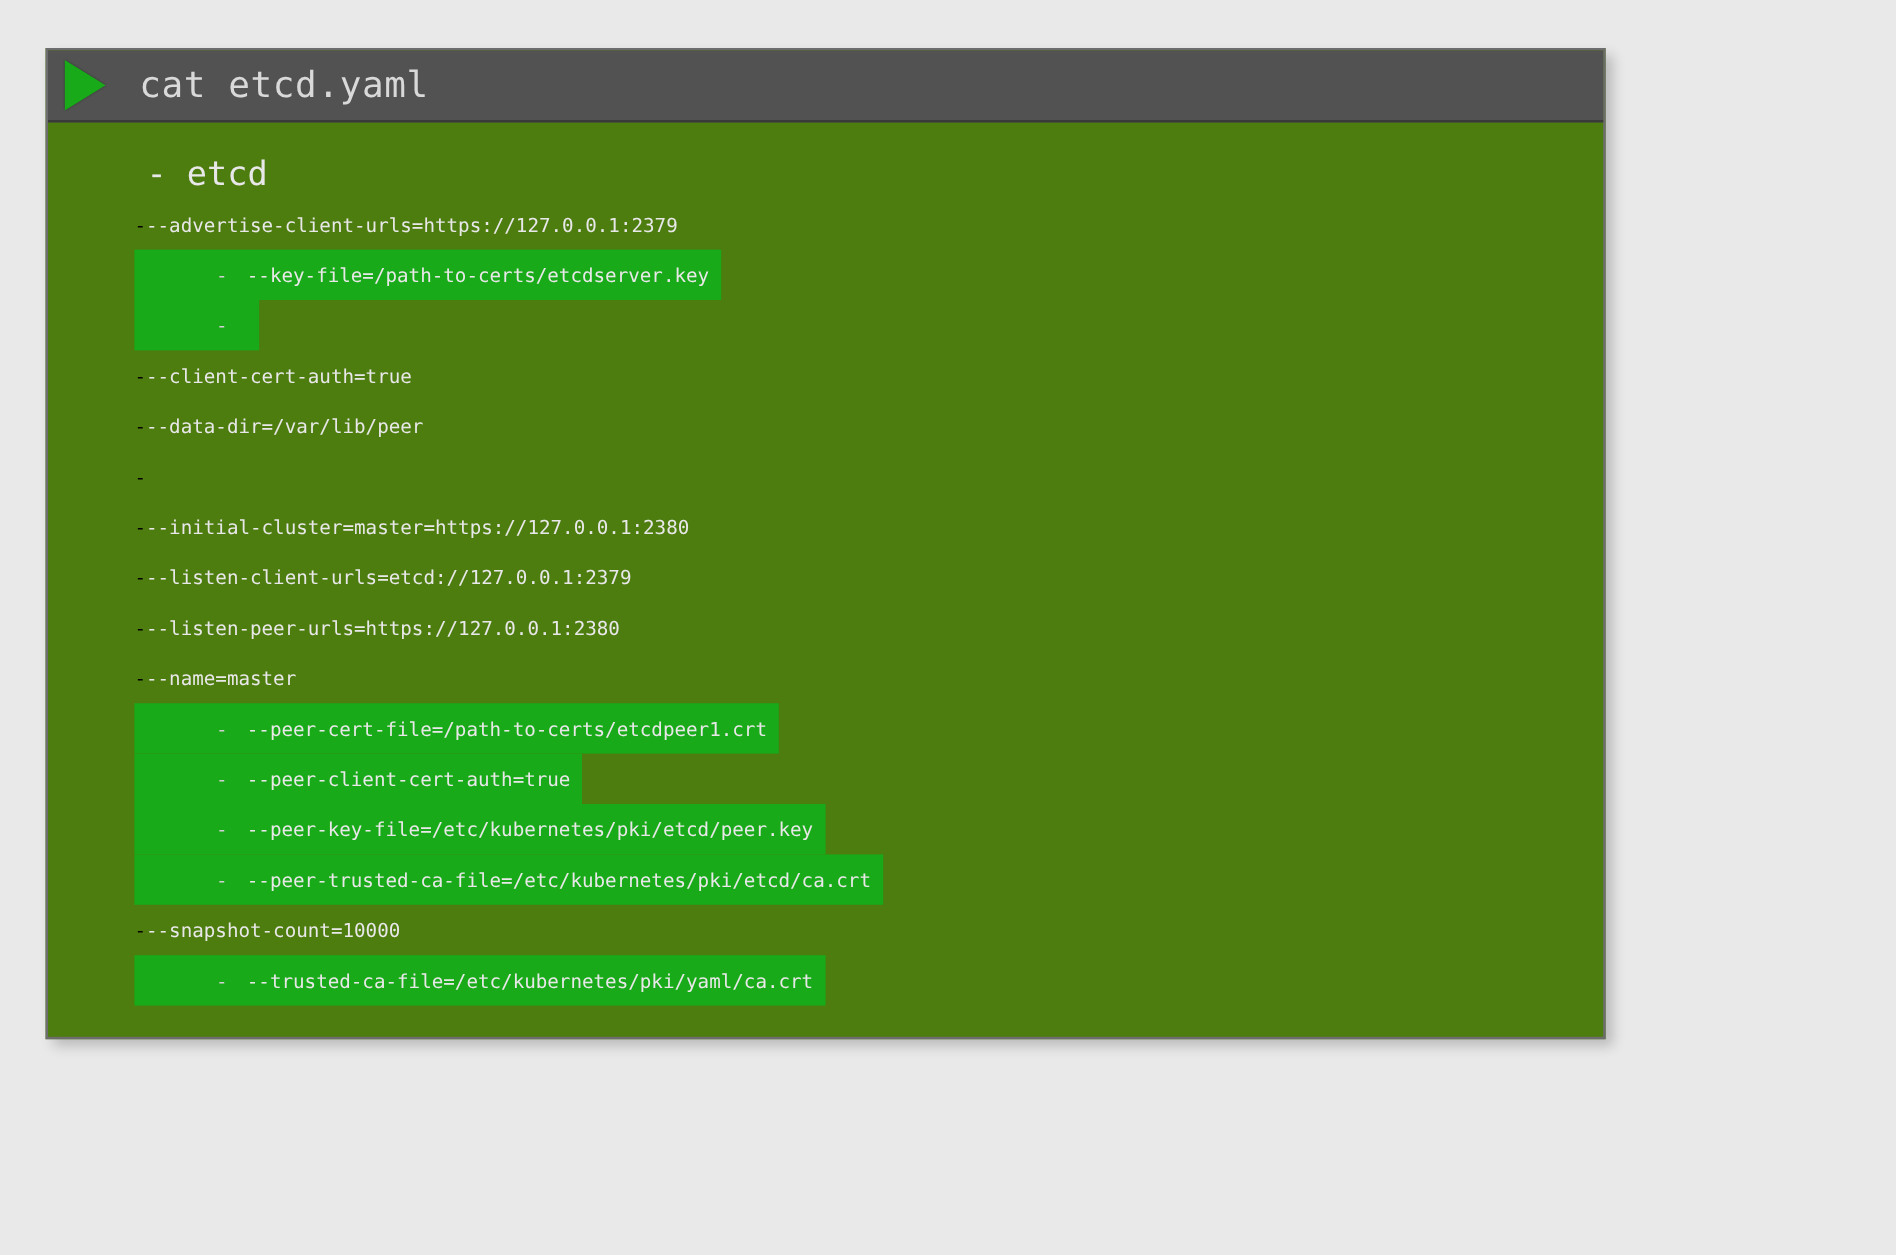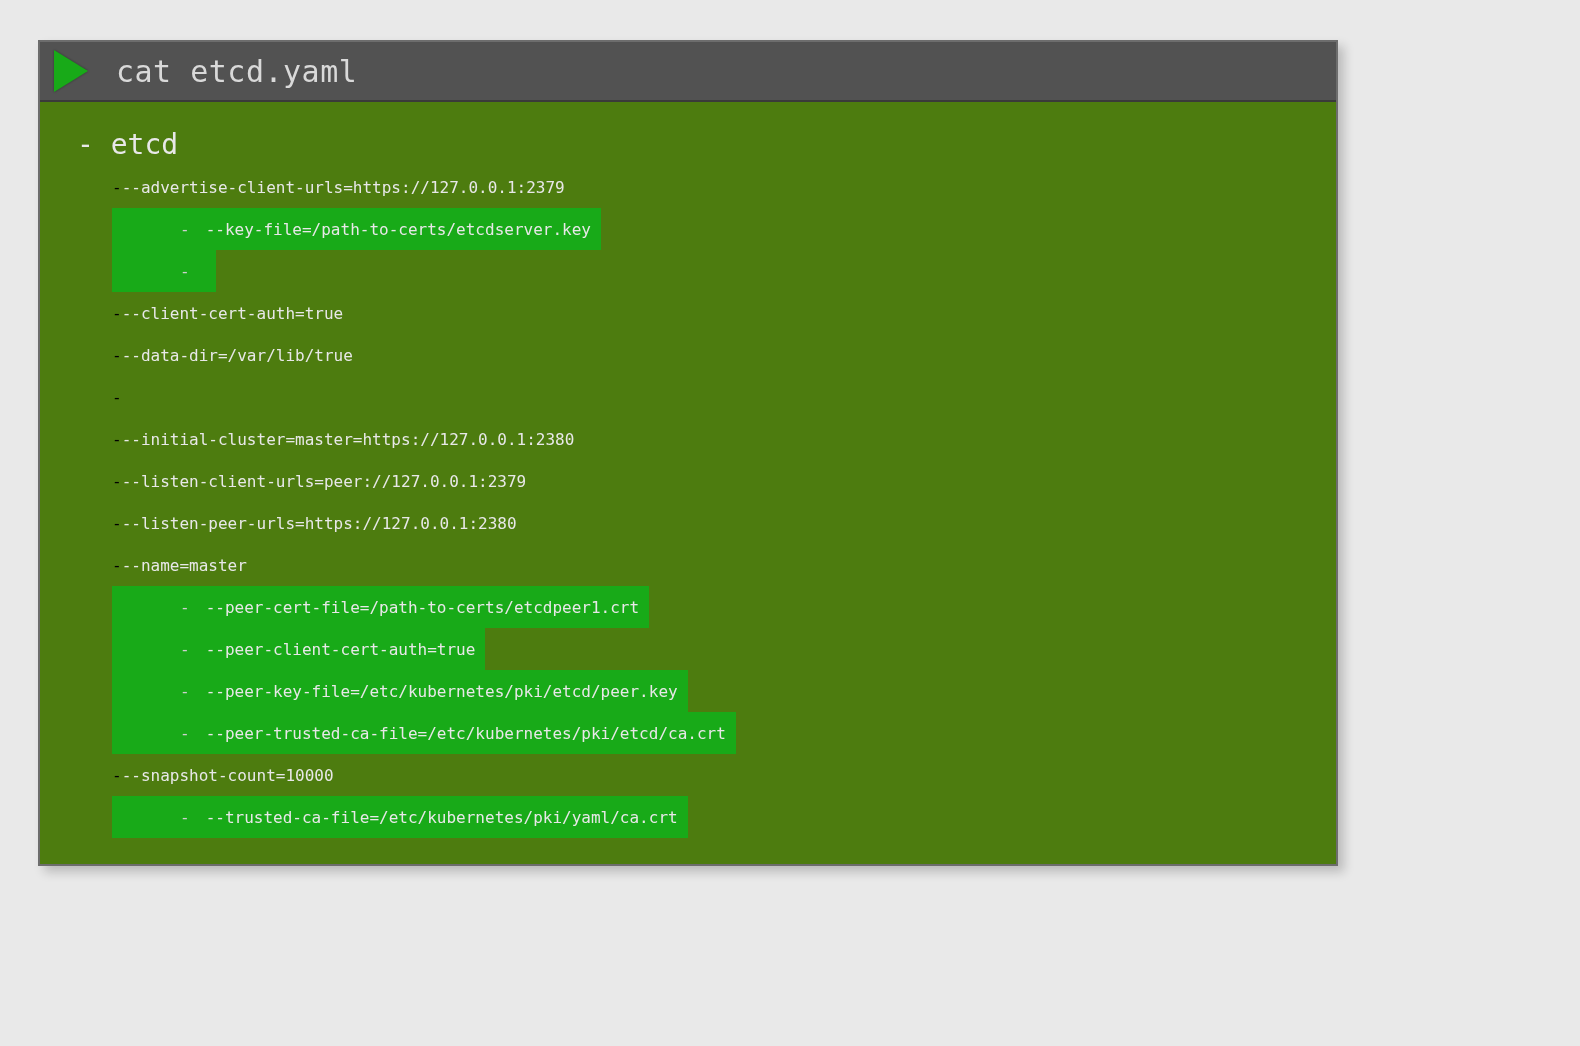--- a/index.html
+++ b/index.html
@@ -46,21 +46,22 @@
     letter-spacing: 0.5px;
   }
   .body {
     padding: 22px 0 26px 0;
   }
   .top {
     white-space: pre;
     font-size: 28px;
     line-height: 42px;
     color: #e8e8e8;
-    padding-left: 37px;
+    padding-left: 66px;
+    margin-left: 16px;
   }
   .row {
     display: flex;
     align-items: center;
     height: 42px;
     padding-left: 72px;
   }
   .hl {
     background: #18aa18;
     display: inline-flex;
@@ -105,32 +106,32 @@
             <span class="hl">
               <span class="dash">-</span>
             </span>
           </div>
           <div class="row-plain">
             <span class="dash nohl">-</span>
             <span class="arg">--client-cert-auth=true</span>
           </div>
           <div class="row-plain">
             <span class="dash nohl">-</span>
-            <span class="arg">--data-dir=/var/lib/true</span>
+            <span class="arg">--data-dir=/var/lib/peer</span>
           </div>
           <div class="row-plain">
             <span class="dash nohl">-</span>
           </div>
           <div class="row-plain">
             <span class="dash nohl">-</span>
             <span class="arg">--initial-cluster=master=https://127.0.0.1:2380</span>
           </div>
           <div class="row-plain">
             <span class="dash nohl">-</span>
-            <span class="arg">--listen-client-urls=peer://127.0.0.1:2379</span>
+            <span class="arg">--listen-client-urls=etcd://127.0.0.1:2379</span>
           </div>
           <div class="row-plain">
             <span class="dash nohl">-</span>
             <span class="arg">--listen-peer-urls=https://127.0.0.1:2380</span>
           </div>
           <div class="row-plain">
             <span class="dash nohl">-</span>
             <span class="arg">--name=master</span>
           </div>
           <div class="row">

